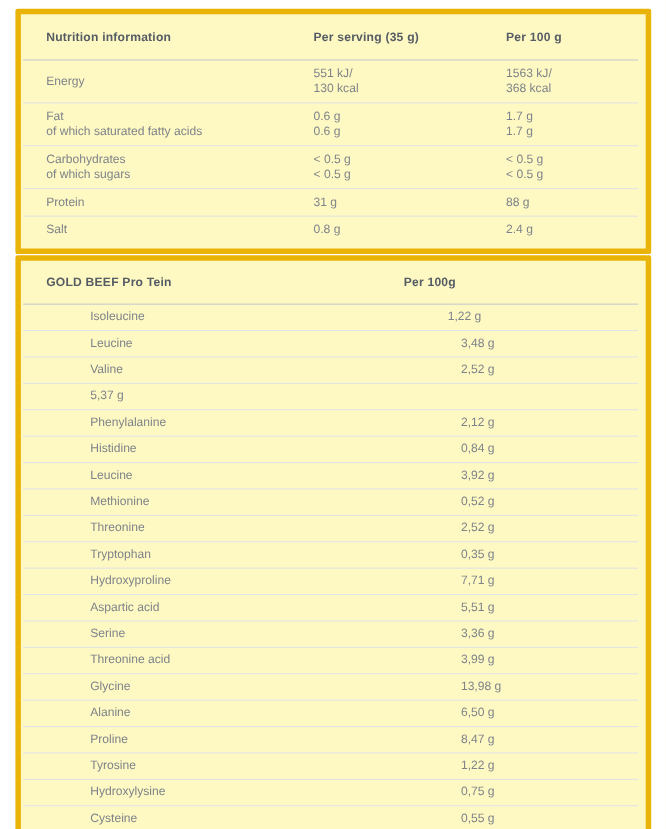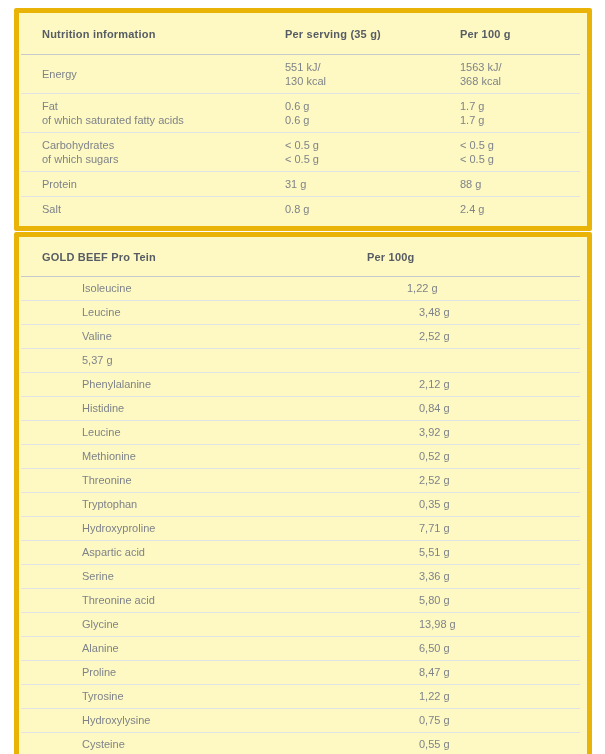--- a/index.html
+++ b/index.html
@@ -303,21 +303,21 @@
           <div class="cell">
             <div class="line">3,36 g</div>
           </div>
         </div>
 
         <div class="t2-row t2-body">
           <div class="cell">
             <div class="line">Threonine acid</div>
           </div>
           <div class="cell">
-            <div class="line">5,80 g</div>
+            <div class="line">3,99 g</div>
           </div>
         </div>
 
         <div class="t2-row t2-body">
           <div class="cell">
             <div class="line">Glycine</div>
           </div>
           <div class="cell">
             <div class="line">13,98 g</div>
           </div>

